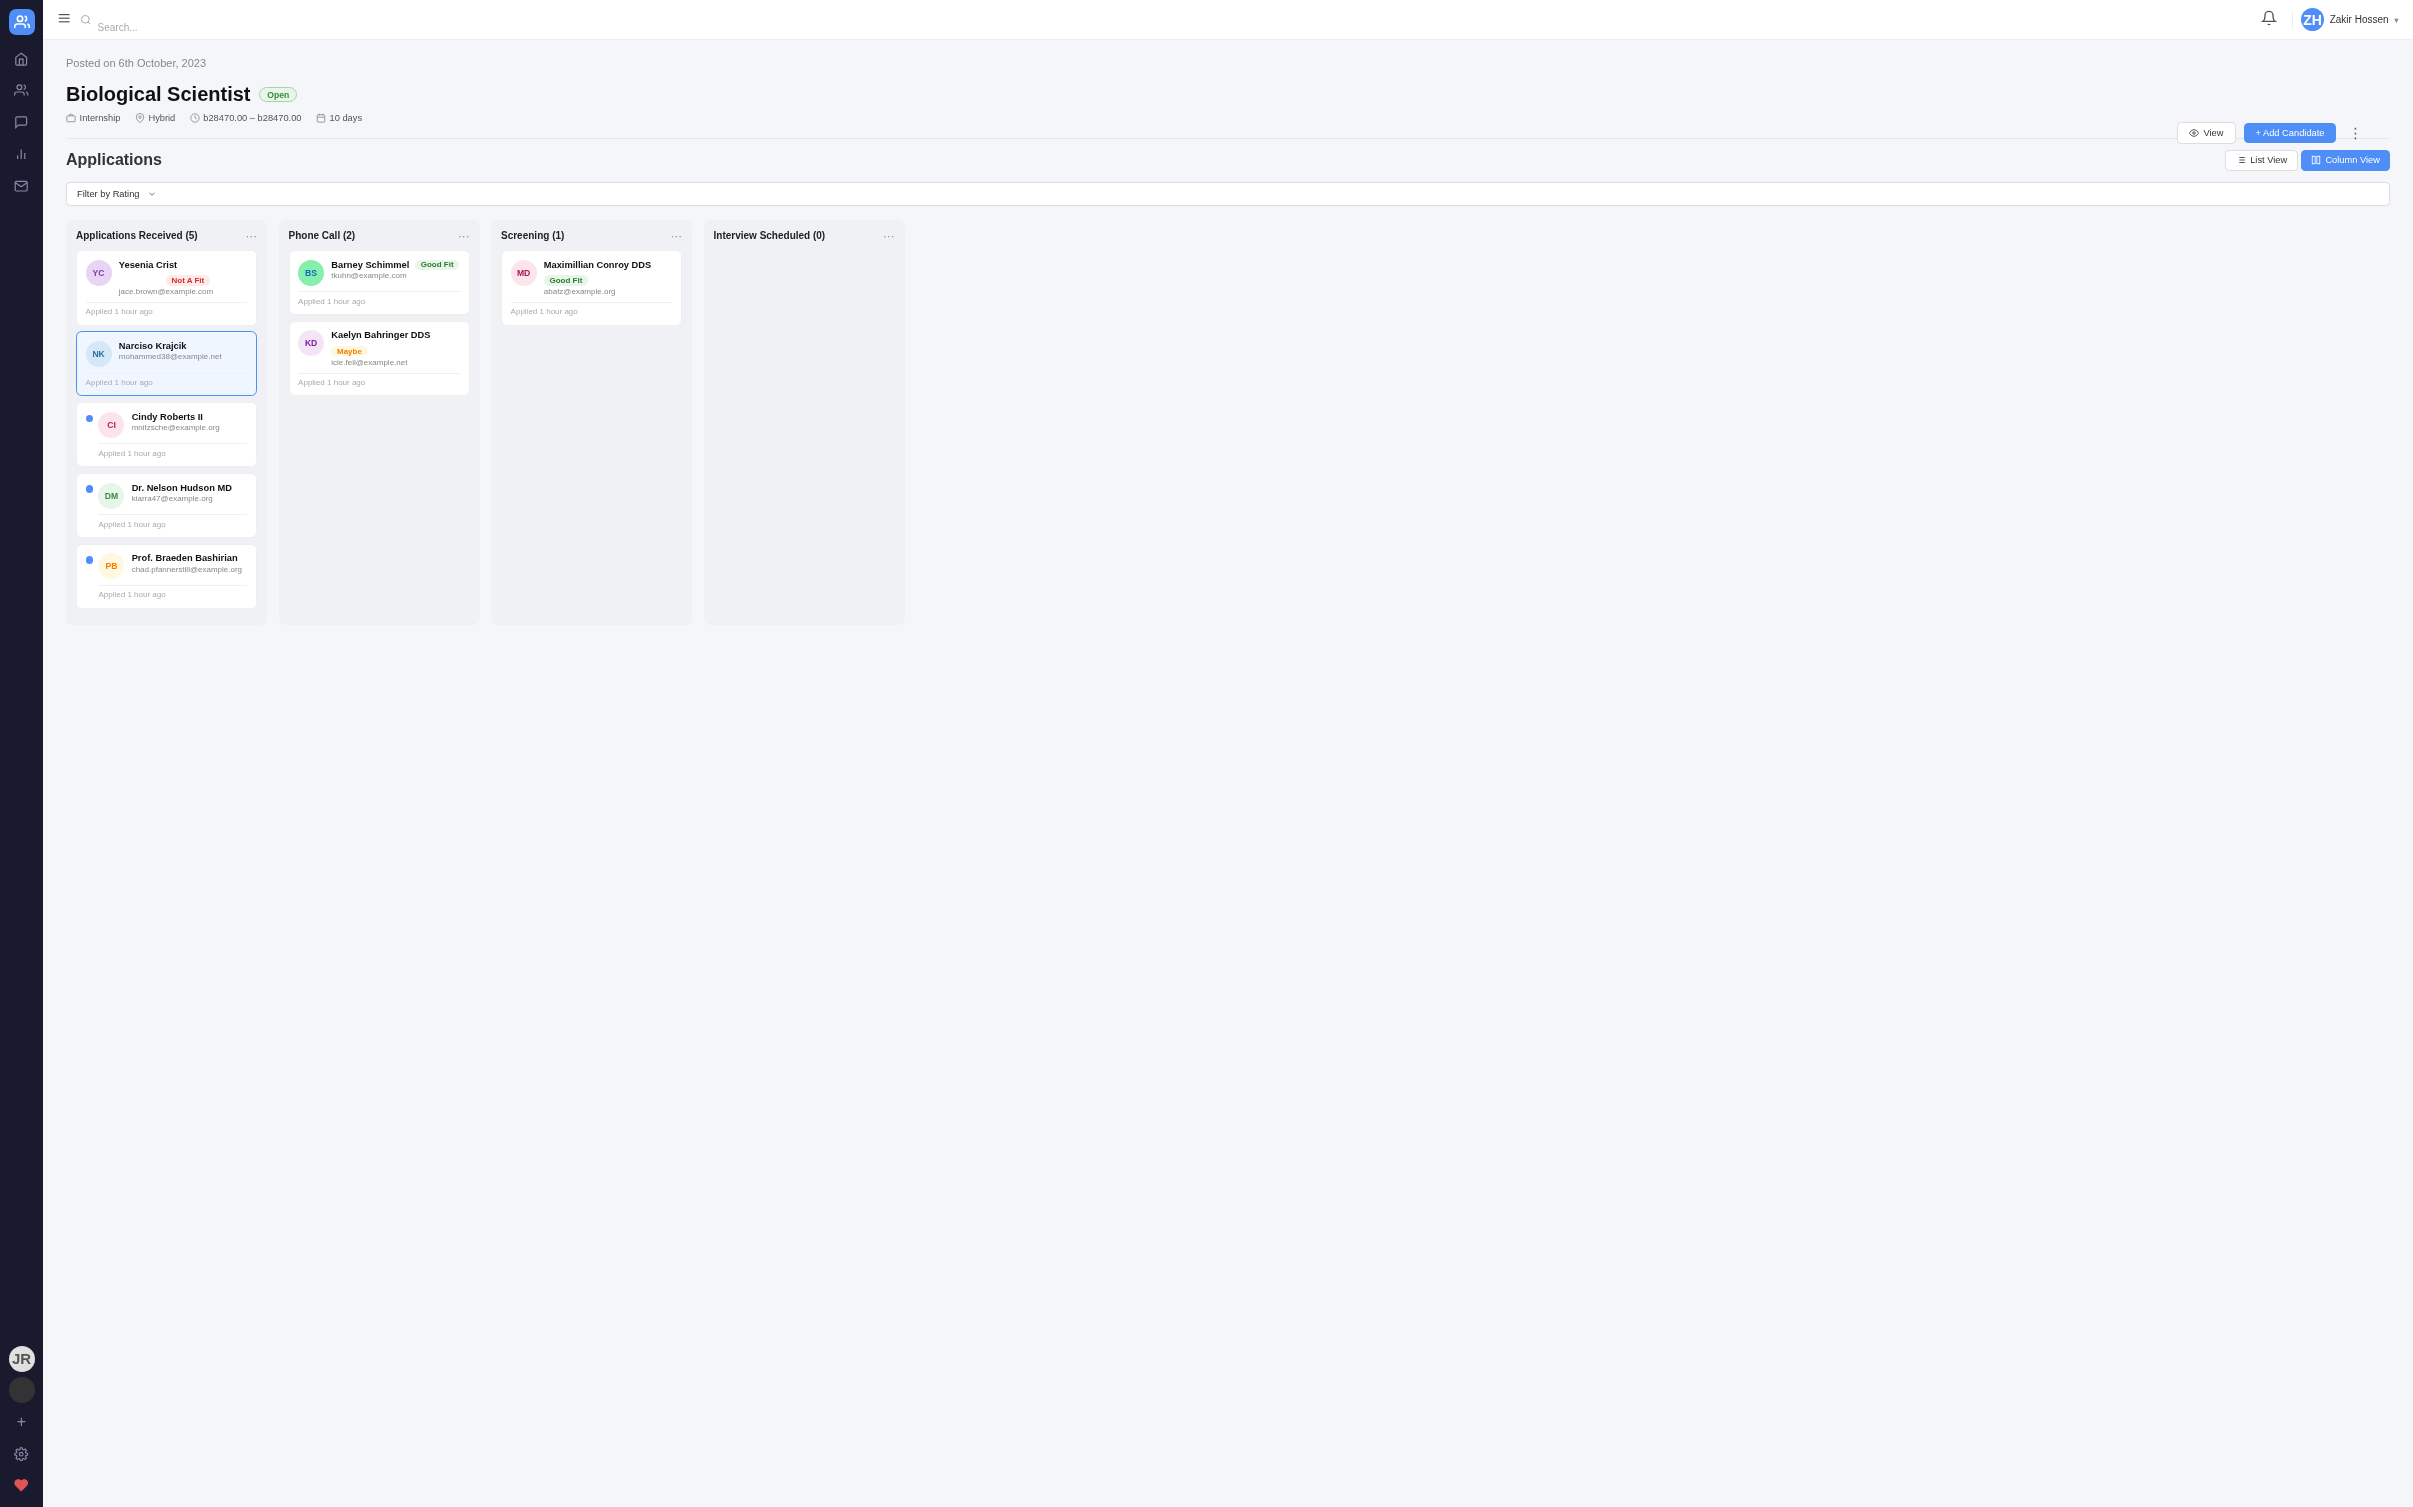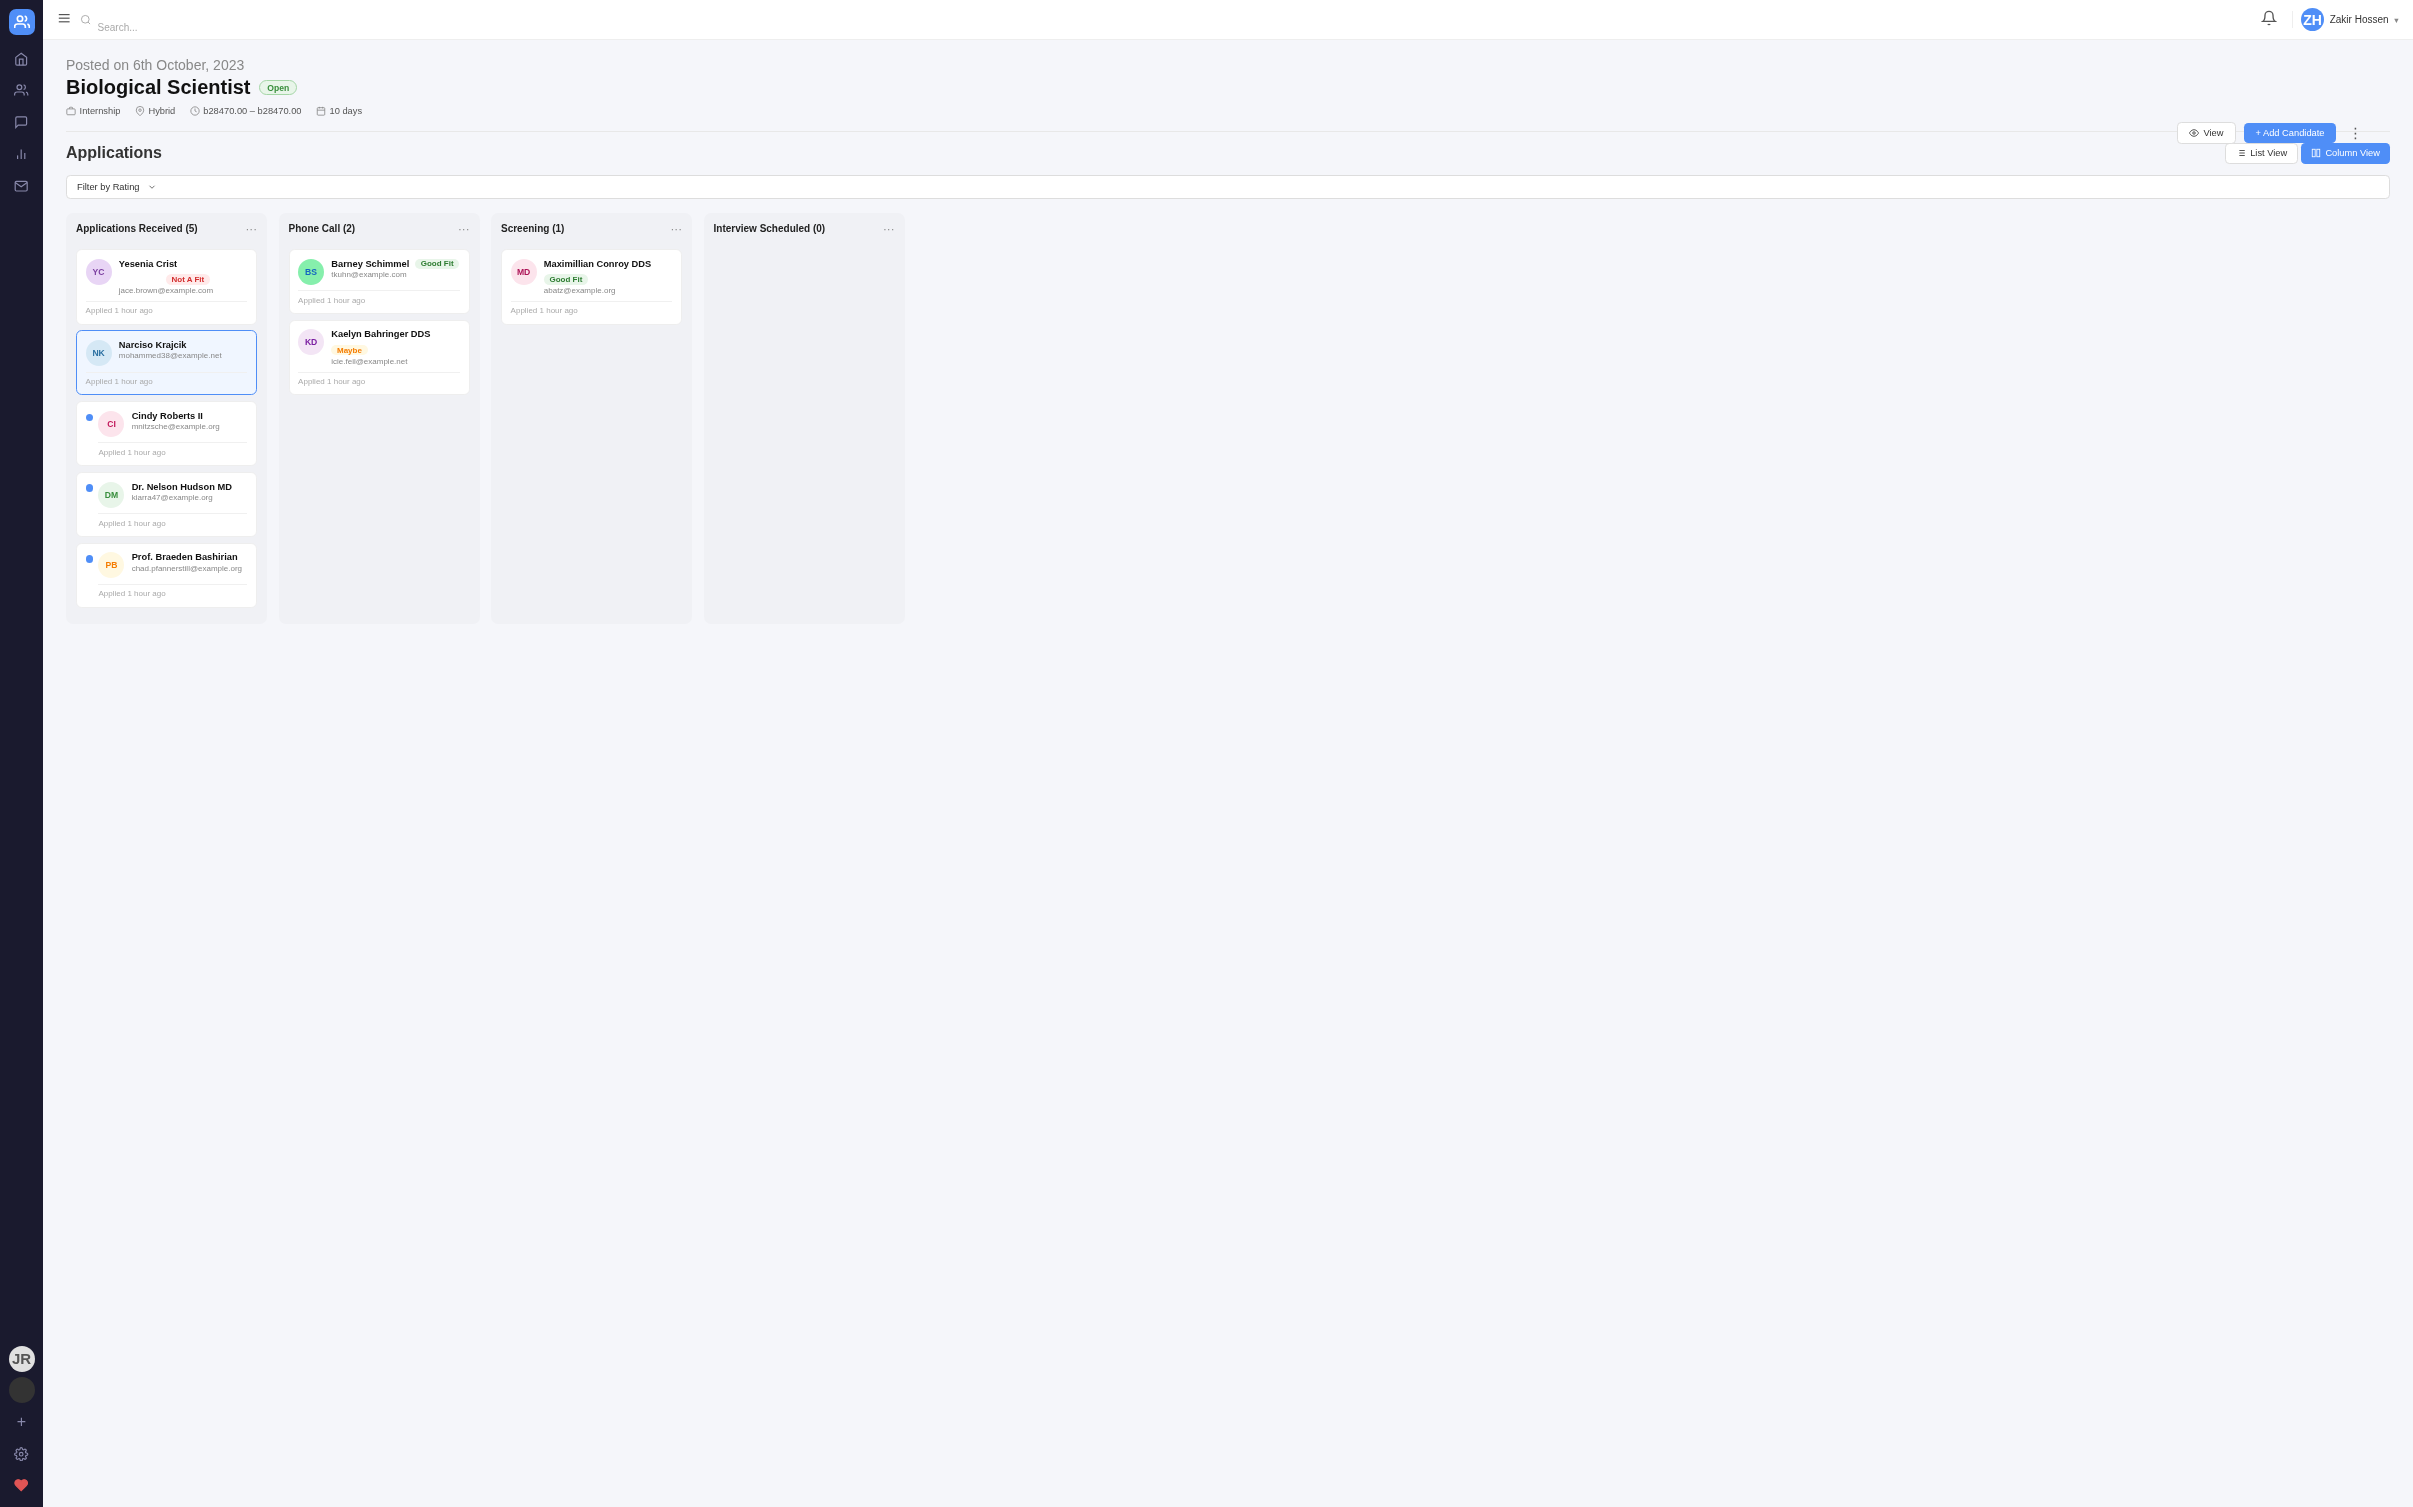--- a/index.html
+++ b/index.html
@@ -108,21 +108,21 @@
     .user-chevron { color: #888; font-size: 8.6px; }
 
     
     .content {
       flex: 1;
       overflow-y: auto;
       padding: 17px 23px;
     }
 
     
-    .job-meta { font-size: 14px; color: #888; margin-bottom: 3px; }
+    .job-meta { font-size: 11px; color: #888; margin-bottom: 14px; }
     .job-title-row {
       display: flex; align-items: center; gap: 8.6px;
       margin-bottom: 7.2px;
     }
     .job-title { font-size: 20px; font-weight: 700; color: #111; }
     .badge-open {
       background: #e8f5e9; color: #388e3c;
       border: 0.7px solid #a5d6a7;
       border-radius: 8.6px;
       padding: 1.4px 7.2px;
@@ -201,21 +201,21 @@
     .kanban-column {
       background: #f0f1f5;
       border-radius: 7.2px;
       padding: 10px;
       min-width: 201px;
       width: 201px;
       flex-shrink: 0;
     }
     .kanban-col-header {
       display: flex; align-items: center; justify-content: space-between;
-      margin-bottom: 14px;
+      margin-bottom: 8px;
     }
     .kanban-col-title { font-size: 10px; font-weight: 600; color: #222; }
     .kanban-col-more { background: none; border: none; font-size: 11.5px; cursor: pointer; color: #888; }
 
     
     .candidate-card {
       background: white;
       border-radius: 5.7px;
       padding: 8.6px;
       margin-bottom: 5.7px;

